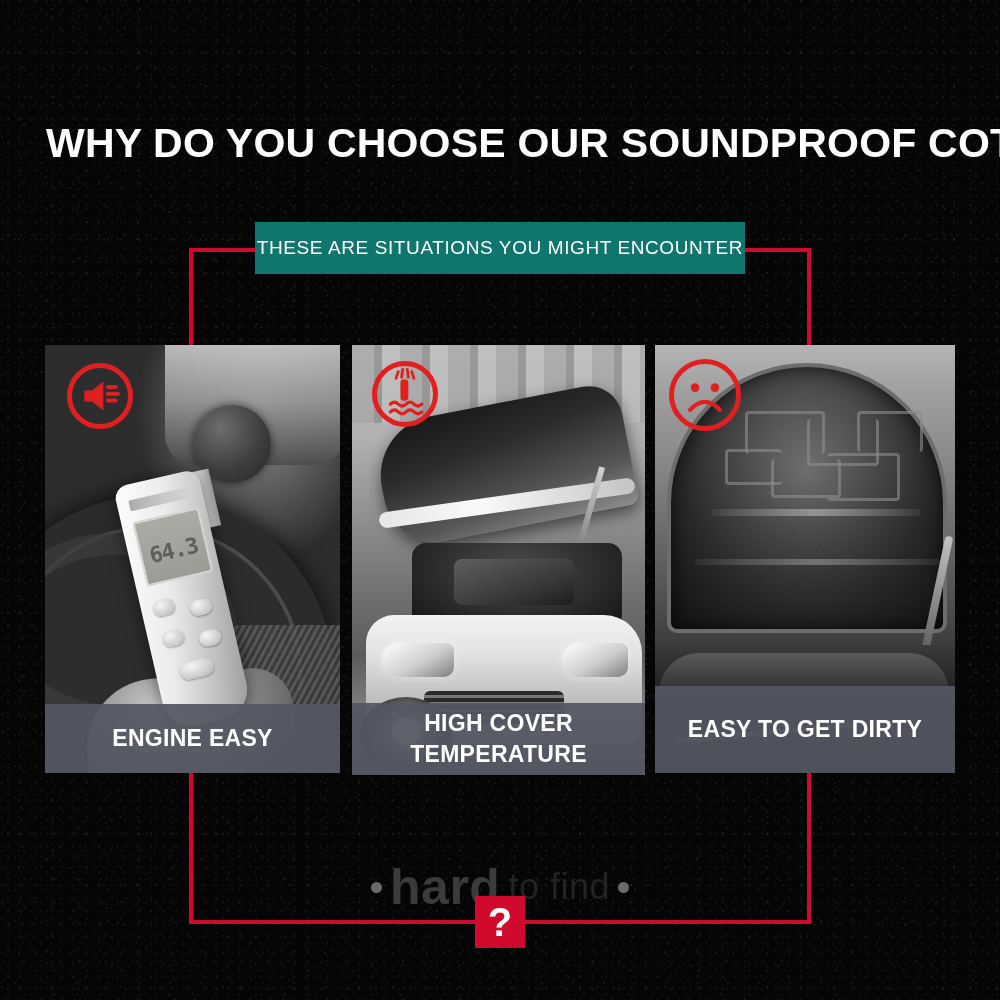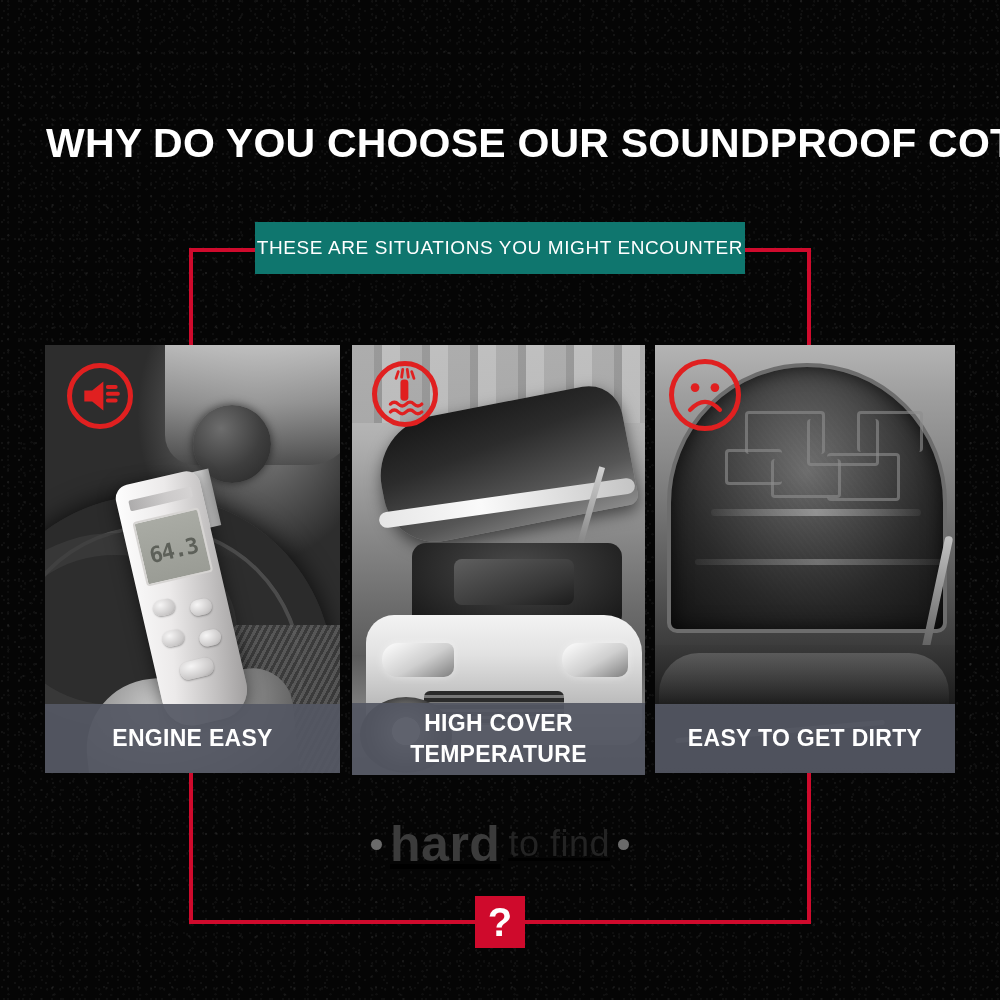--- a/index.html
+++ b/index.html
@@ -310,29 +310,28 @@
     font-weight: bold;
     letter-spacing: .3px;
     display: flex;
     align-items: center;
     justify-content: center;
     text-align: center;
     line-height: 31px;
   }
   #caption-0 { height: 69px; }
   #caption-1 { height: 72px; }
-  #caption-2 { height: 69px; }
+  #caption-2 { height: 87px; }
 
   
   #hard-row {
     position: absolute;
-    left: 189px; top: 812px; width: 622px; height: 64px;
+    left: 189px; top: 855px; width: 622px; height: 64px;
     display: flex; align-items: center; justify-content: center;
     gap: 8px;
-    text-decoration: underline;
   }
   .dot {
     width: 11px; height: 11px; border-radius: 50%;
     background: #6a6a6a; flex: none;
   }
   #hard-word {
     color: #3b3b3b;
     font-size: 50px;
     font-weight: bold;
     letter-spacing: .5px;

